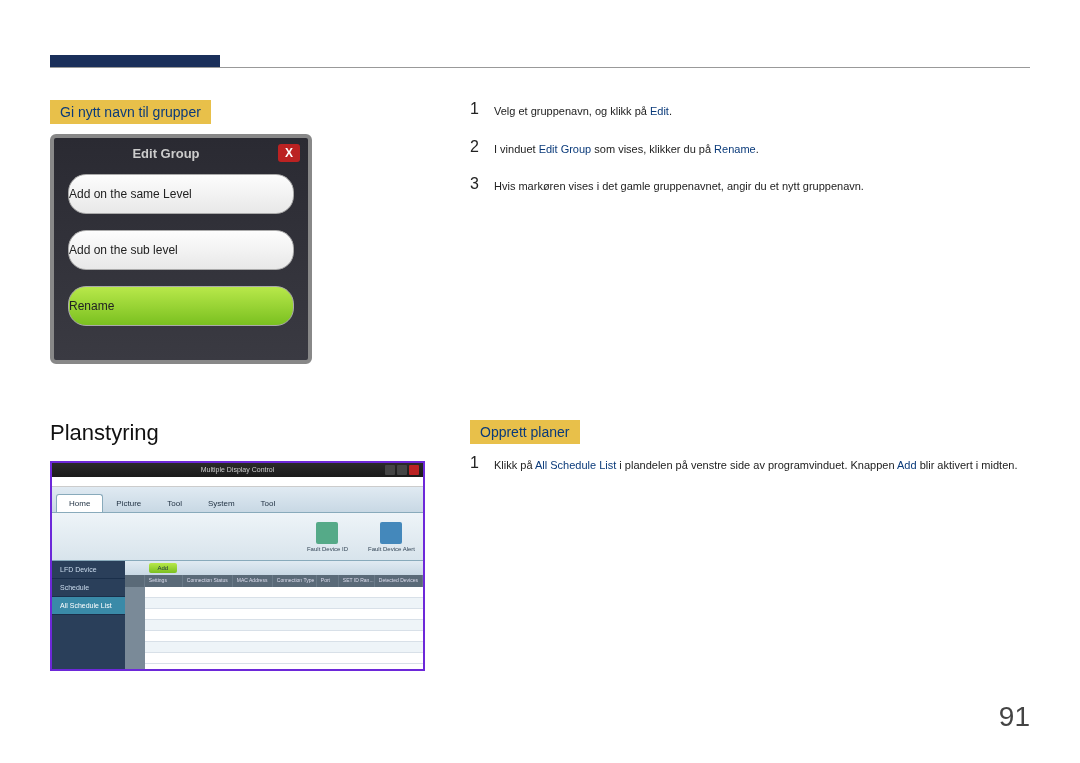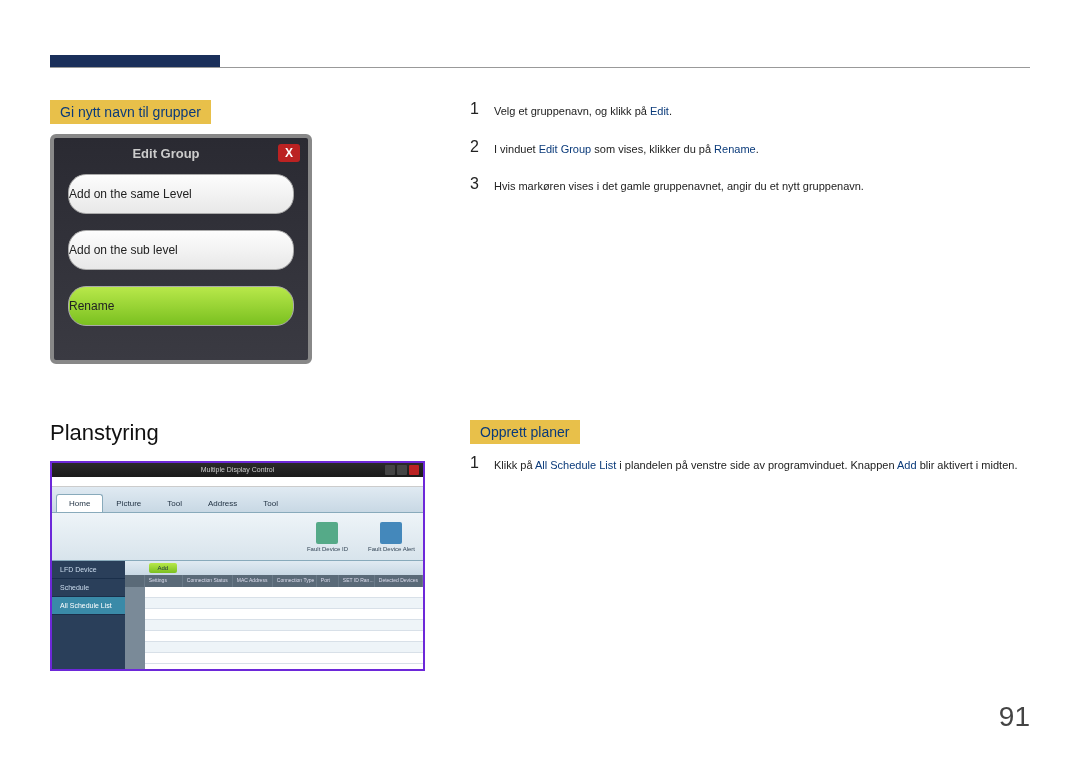--- a/index.html
+++ b/index.html
@@ -313,21 +313,21 @@
           <div class="sw-tb-btn"></div>
           <div class="sw-tb-btn"></div>
           <div class="sw-tb-btn red"></div>
         </div>
       </div>
       <div class="sw-filebar"></div>
       <div class="sw-menubar">
         <div class="sw-tab active">Home</div>
         <div class="sw-tab">Picture</div>
         <div class="sw-tab">Tool</div>
-        <div class="sw-tab">Address</div>
+        <div class="sw-tab">System</div>
         <div class="sw-tab">Tool</div>
       </div>
       <div class="sw-ribbon">
         <div style="flex:1"></div>
         <div class="sw-ribbon-group">
           <div class="sw-ribbon-icons">
             <div class="sw-ribbon-icon"></div>
           </div>
           <div class="sw-ribbon-label">Fault Device ID</div>
         </div>

